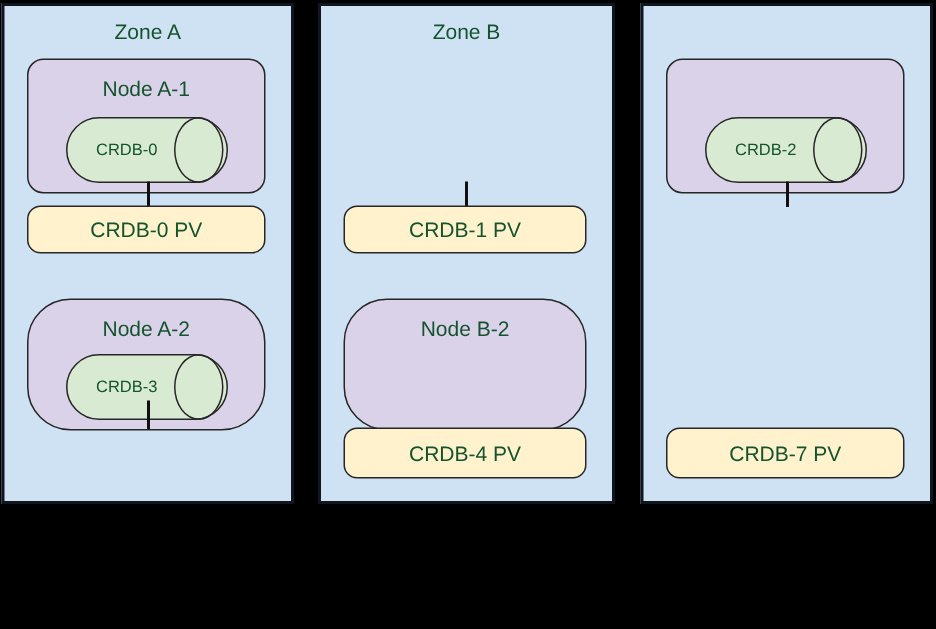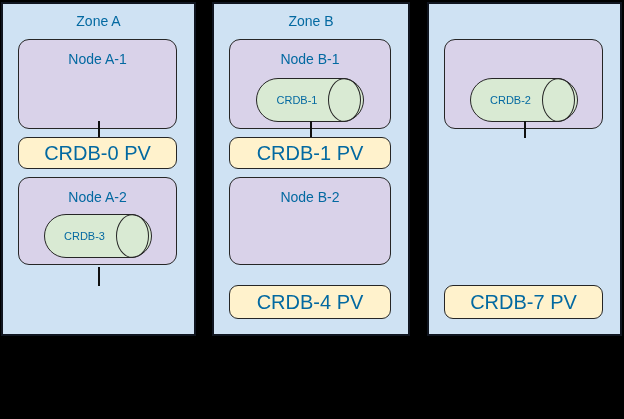--- a/index.html
+++ b/index.html
@@ -2,21 +2,21 @@
 <html><head>
 <meta charset="utf-8">
 <style>
   html, body { margin: 0; padding: 0; background: #000; }
   .canvas {
     position: relative;
     width: 624px;
     height: 419px;
     background: #000000;
     font-family: "Liberation Sans", sans-serif;
-    color: #0369a1;
+    color: #14532d;
     overflow: hidden;
   }
   .zone {
     position: absolute;
     top: 2px;
     height: 334px;
     background: #cfe2f3;
     border: 2px solid #10151f;
     box-sizing: border-box;
   }
@@ -32,21 +32,21 @@
   }
   .node {
     position: absolute;
     left: 15px; right: 17px;
     background: #d9d2e9;
     border: 1.5px solid #262626;
     border-radius: 11px;
     box-sizing: border-box;
   }
   .node1 { top: 35px;  height: 90px; }
-  .node2 { top: 173px; height: 88px; }
+  .node2 { top: 195px; height: 88px; border-radius: 29px; }
   .node-title {
     position: absolute;
     top: 11px; left: 0; right: 0;
     text-align: center;
     font-size: 14px;
     line-height: 16px;
   }
   .cylinder {
     position: absolute;
     left: 50%;
@@ -93,63 +93,60 @@
   .pv {
     position: absolute;
     left: 15px; right: 17px;
     background: #fff2cc;
     border: 1.5px solid #262626;
     border-radius: 9px;
     box-sizing: border-box;
     display: flex;
     align-items: center;
     justify-content: center;
-    font-size: 20px;
+    font-size: 14px;
   }
   .pv1 { top: 133px; height: 32px; }
   .pv2 { top: 281px; height: 34px; }
 </style>
 </head>
 <body>
 
 <div class="canvas">
 
   <div class="zone zone-a">
     <div class="zone-title">Zone A</div>
 
     <div class="node node1">
       <div class="node-title">Node A-1</div>
+      <div class="cylinder">
+        <div class="cyl-body"></div>
+        <div class="cyl-cap"></div>
+        <span class="cyl-label">CRDB-0</span>
+      </div>
     </div>
     <div class="connector c1"></div>
     <div class="pv pv1">
       <span>CRDB-0 PV</span>
     </div>
 
     <div class="node node2">
       <div class="node-title">Node A-2</div>
       <div class="cylinder">
         <div class="cyl-body"></div>
         <div class="cyl-cap"></div>
         <span class="cyl-label">CRDB-3</span>
       </div>
     </div>
     <div class="connector c2"></div>
   </div>
 
   <div class="zone zone-b">
     <div class="zone-title">Zone B</div>
 
-    <div class="node node1">
-      <div class="node-title">Node B-1</div>
-      <div class="cylinder">
-        <div class="cyl-body"></div>
-        <div class="cyl-cap"></div>
-        <span class="cyl-label">CRDB-1</span>
-      </div>
-    </div>
     <div class="connector c1"></div>
     <div class="pv pv1">
       <span>CRDB-1 PV</span>
     </div>
 
     <div class="node node2">
       <div class="node-title">Node B-2</div>
     </div>
     <div class="pv pv2">
       <span>CRDB-4 PV</span>

